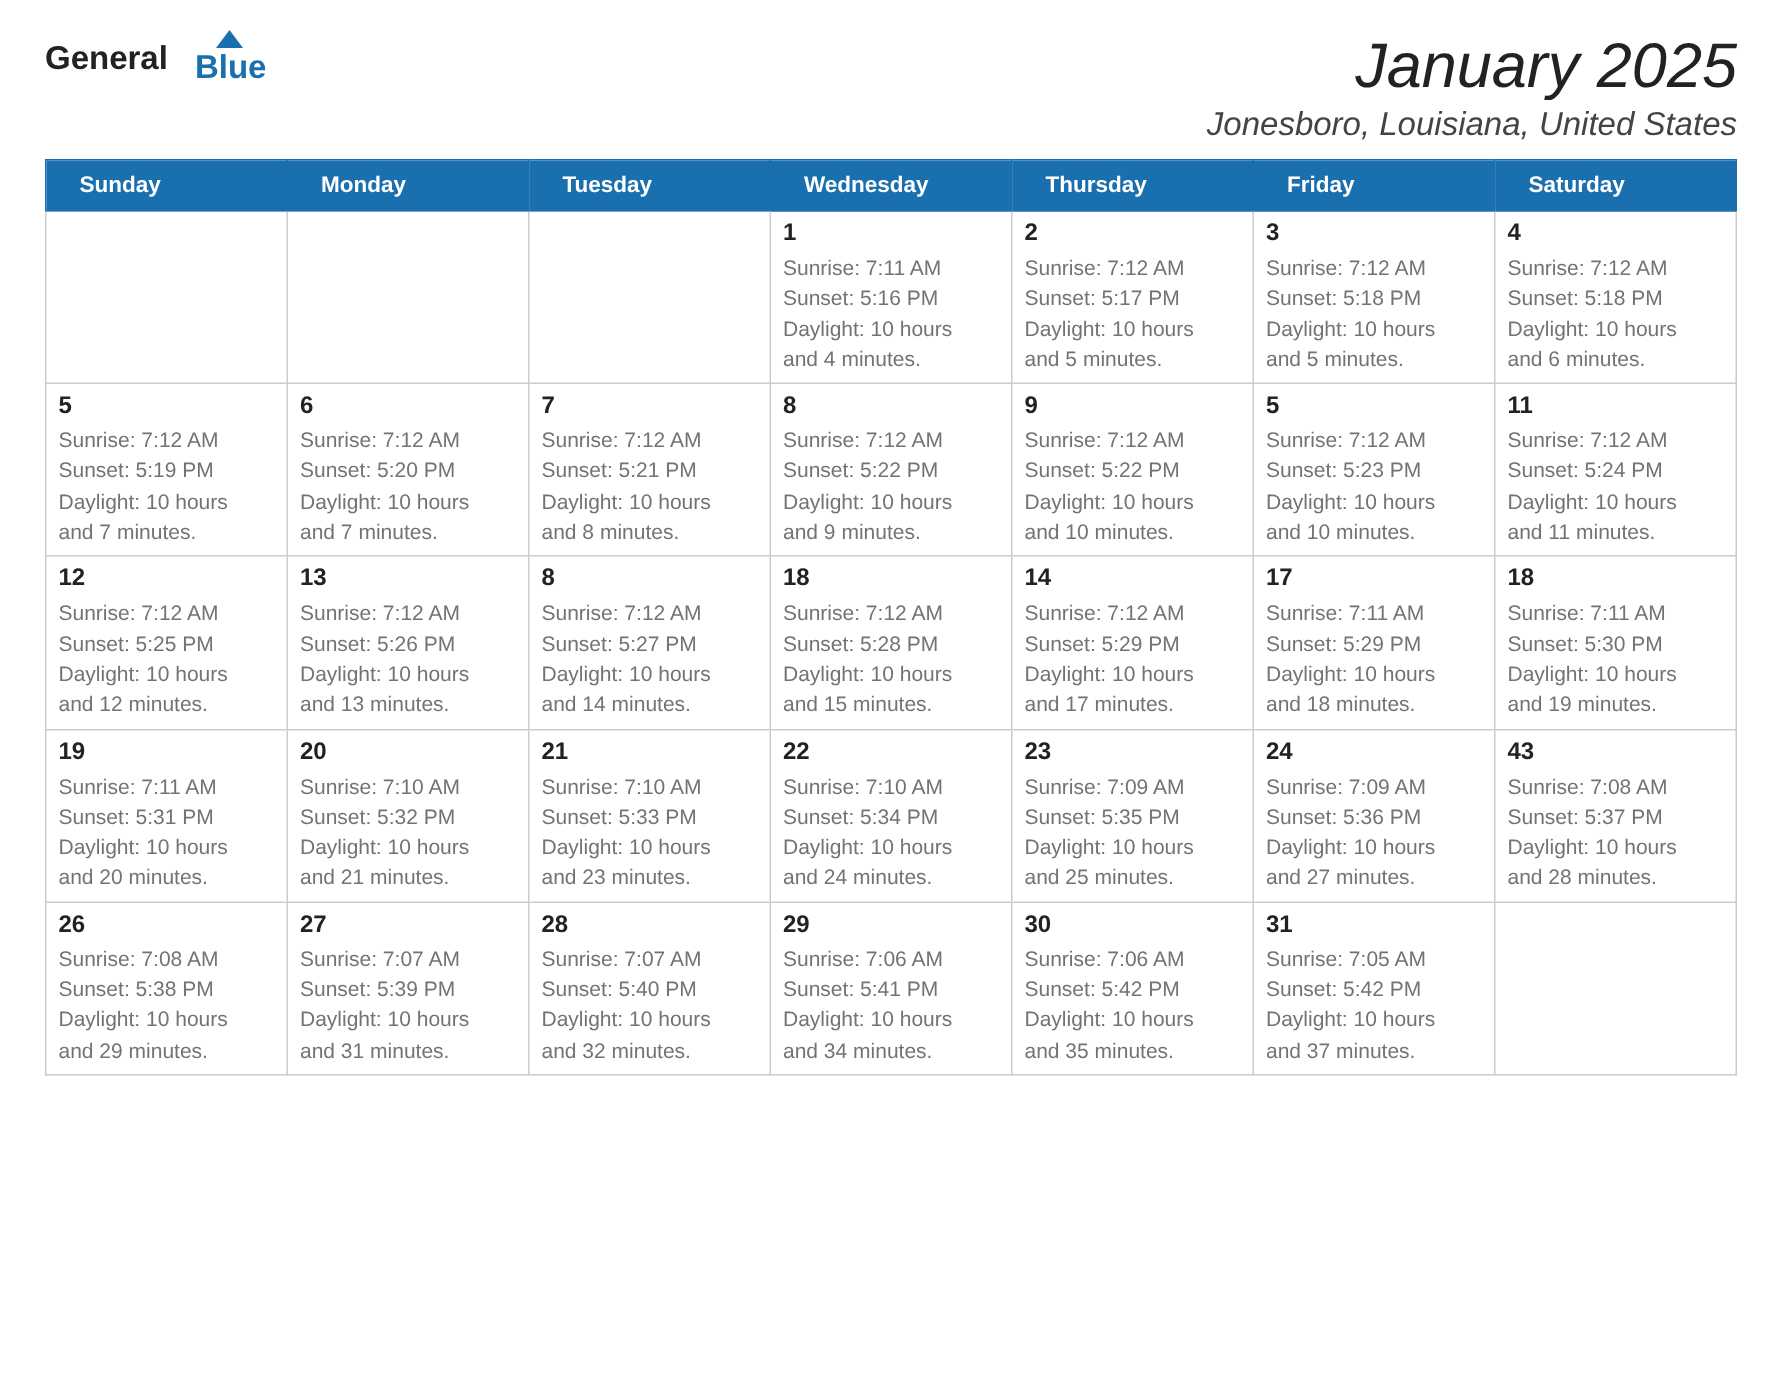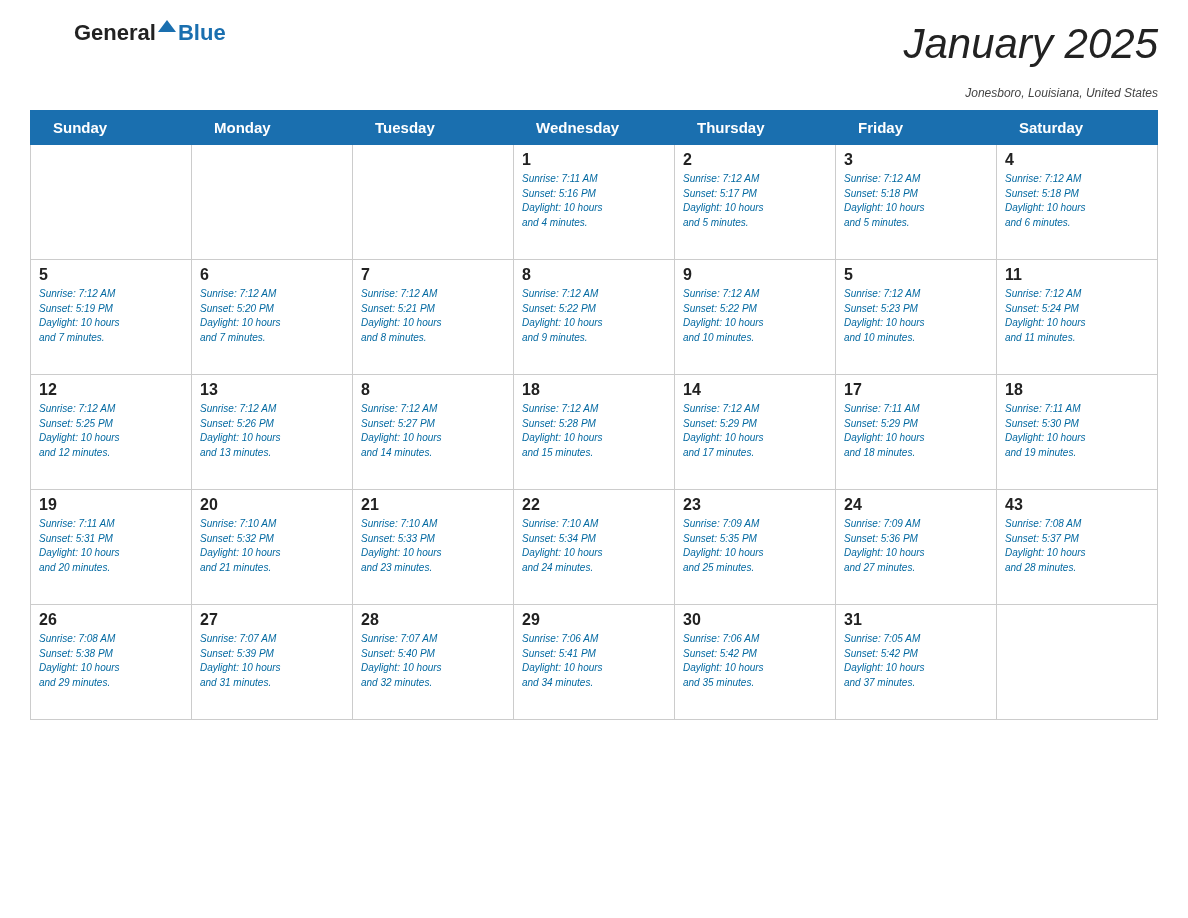--- a/index.html
+++ b/index.html
@@ -12,22 +12,21 @@
     }
     .header-area {
       display: flex;
       justify-content: space-between;
       align-items: flex-start;
       margin-bottom: 10px;
     }
     .logo {
       display: flex;
       align-items: center;
-      gap: 0;
-      margin-left: 44px;
+      gap: 16px;
     }
     .logo-text-general {
       font-size: 22px;
       font-weight: bold;
       color: #222;
     }
     .logo-text-blue {
       font-size: 22px;
       font-weight: bold;
       color: #1a6faf;
@@ -35,23 +34,23 @@
     .title-area {
       text-align: right;
       font-style: italic;
     }
     .month-title {
       font-size: 42px;
       color: #222;
       font-weight: normal;
     }
     .location-title {
-      font-size: 12px;
+      font-size: 22px;
       color: #444;
-      margin-top: 18px;
+      margin-top: 2px;
     }
     .calendar-table {
       width: 100%;
       border-collapse: collapse;
       table-layout: fixed;
     }
     .calendar-table thead tr th {
       background-color: #1a6faf;
       color: #fff;
       font-size: 15px;
@@ -71,36 +70,35 @@
       background: #fff;
     }
     .day-number {
       font-size: 16px;
       font-weight: bold;
       color: #222;
       margin-bottom: 3px;
       display: block;
     }
     .day-info {
-      font-size: 10px;
-      color: #0369a1;
+      font-size: 14px;
+      color: #737373;
       line-height: 1.45;
-      font-style: italic;
     }
     .row-border td {
       border-top: 2px solid #1a6faf;
     }
   </style>
 </head>
 <body>
 
 <div class="header-area">
   <div class="logo">
     <span class="logo-text-general">General</span>
-    <div style="display:flex;flex-direction:row;align-items:flex-start;margin-left:2px;">
+    <div style="display:flex;flex-direction:column;align-items:center;margin-left:2px;">
       <div style="display:flex;align-items:center;">
         <span style="width:0;height:0;border-left:9px solid transparent;border-right:9px solid transparent;border-bottom:12px solid #1a6faf;display:inline-block;margin-right:2px;"></span>
       </div>
       <span class="logo-text-blue">Blue</span>
     </div>
   </div>
   <div class="title-area">
     <div class="month-title">January 2025</div>
     <div class="location-title">Jonesboro, Louisiana, United States</div>
   </div>

